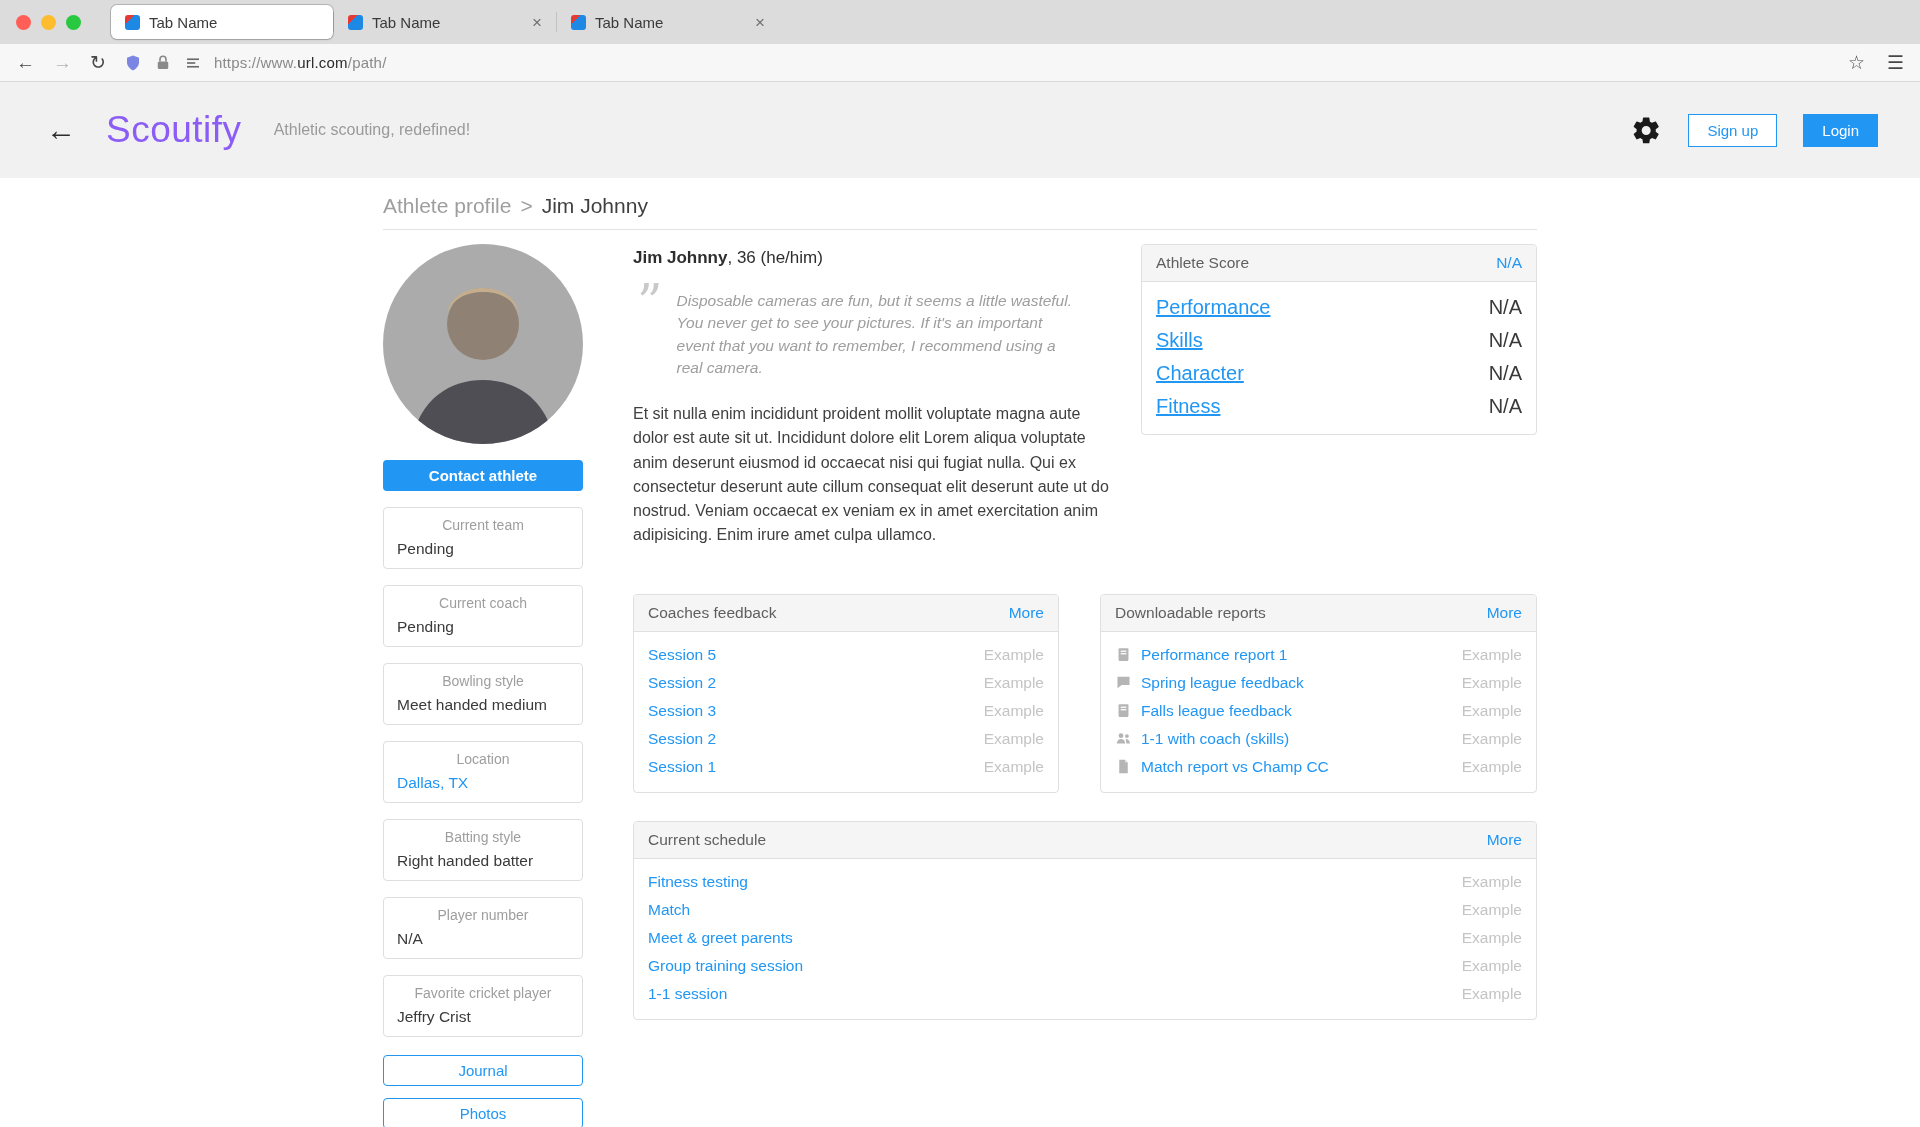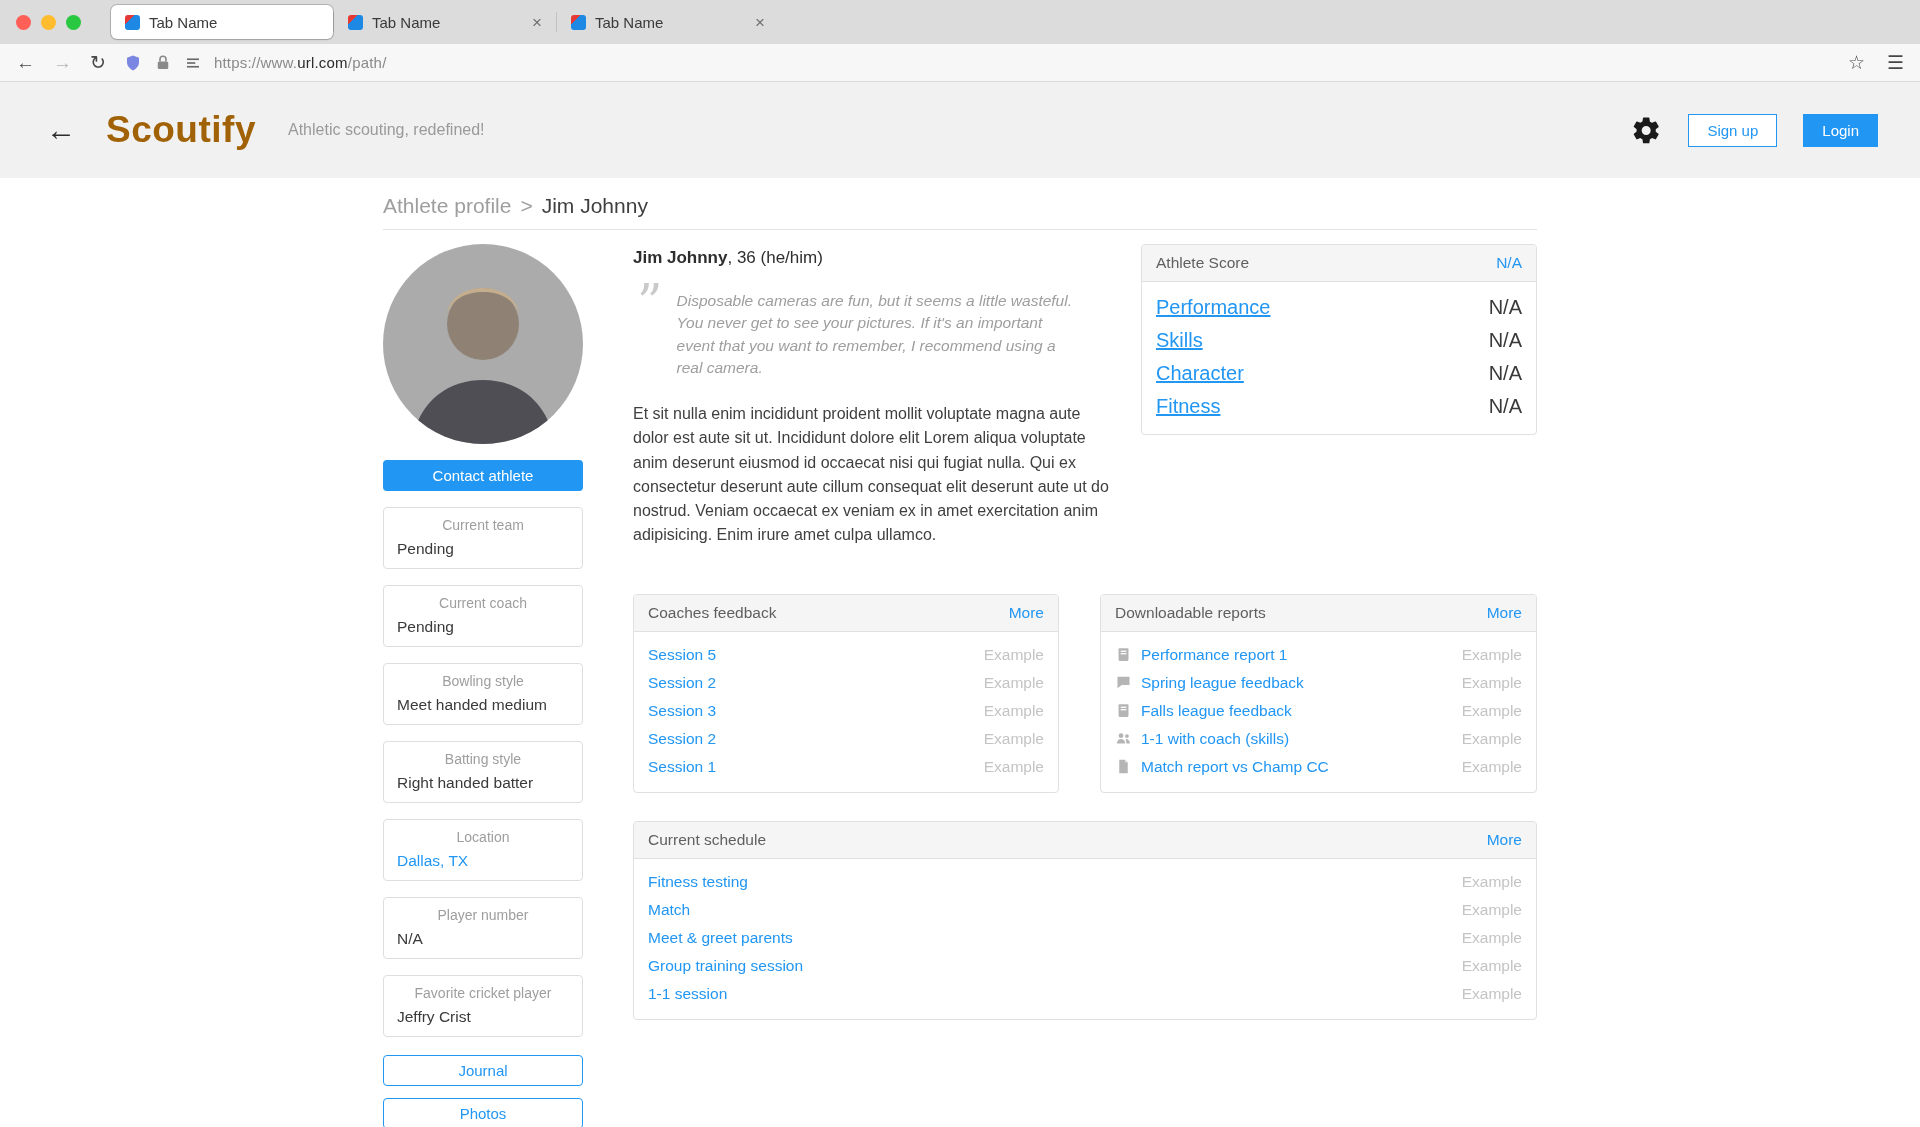--- a/index.html
+++ b/index.html
@@ -55,21 +55,21 @@
   .chrome-svg { display: inline-flex; width: 18px; height: 18px; }
   .chrome-svg svg { width: 100%; height: 100%; }
   .bar-right { display: flex; align-items: center; gap: 22px; margin-left: auto; }
 
   
   .site-header {
     height: 96px; background: #f1f1f1;
     display: flex; align-items: center; padding: 0 42px 0 46px;
   }
   .hdr-back { font-size: 30px; color: #2c2c2c; margin-right: 30px; line-height: 1; }
-  .logo { font-size: 37px; font-weight: 700; color: #a16207; letter-spacing: 0.5px; }
+  .logo { font-size: 37px; font-weight: 400; color: #8b5cf6; letter-spacing: 0.5px; }
   .tagline { margin-left: 32px; font-size: 16px; color: #9a9a9a; }
   .hdr-right { margin-left: auto; display: flex; align-items: center; gap: 26px; }
   .gear { width: 31px; height: 31px; }
   .gear svg { width: 100%; height: 100%; fill: #1a1a1a; }
   .btn { font-size: 15px; border-radius: 0; padding: 7px 18px;
          font-family: "Liberation Sans", sans-serif; cursor: pointer; }
   .btn-outline { background: #ffffff; border: 1.5px solid #2196f3; color: #2196f3; }
   .btn-solid { background: #2196f3; border: 1.5px solid #2196f3; color: #ffffff; }
 
   
@@ -82,20 +82,21 @@
   .cols { display: flex; gap: 50px; margin-top: 14px; }
 
   
   .sidebar { width: 200px; flex: none; display: flex; flex-direction: column; }
   .avatar { width: 200px; height: 200px; border-radius: 50%; overflow: hidden; flex: none; }
   .contact-btn {
     margin-top: 16px; height: 31px; border: none; border-radius: 4px;
     background: #2196f3; color: #fff; font-size: 15px;
     display: flex; align-items: center; justify-content: center;
     font-family: "Liberation Sans", sans-serif;
+    font-weight: bold;
   }
   .field-card { border: 1px solid #dedede; border-radius: 4px;
                 padding: 9px 13px 10px; margin-top: 16px; background: #fff; }
   .field-card:first-of-type { margin-top: 18px; }
   .field-label { font-size: 14px; color: #9e9e9e; text-align: center; }
   .field-value { font-size: 15.5px; color: #3a3a3a; margin-top: 7px; }
   .field-value.link { color: #2196f3; }
   .side-btn {
     margin-top: 12px; height: 31px; border: 1.5px solid #2196f3; border-radius: 4px;
     background: #fff; color: #2196f3; font-size: 15px;
@@ -248,26 +249,26 @@
       </div>
       <div class="field-card">
         <div class="field-label">Current coach</div>
         <div class="field-value">Pending</div>
       </div>
       <div class="field-card">
         <div class="field-label">Bowling style</div>
         <div class="field-value">Meet handed medium</div>
       </div>
       <div class="field-card">
+        <div class="field-label">Location</div>
+        <div class="field-value link">Dallas, TX</div>
+      </div>
+      <div class="field-card">
         <div class="field-label">Batting style</div>
         <div class="field-value">Right handed batter</div>
-      </div>
-      <div class="field-card">
-        <div class="field-label">Location</div>
-        <div class="field-value link">Dallas, TX</div>
       </div>
       <div class="field-card">
         <div class="field-label">Player number</div>
         <div class="field-value">N/A</div>
       </div>
       <div class="field-card">
         <div class="field-label">Favorite cricket player</div>
         <div class="field-value">Jeffry Crist</div>
       </div>
 

